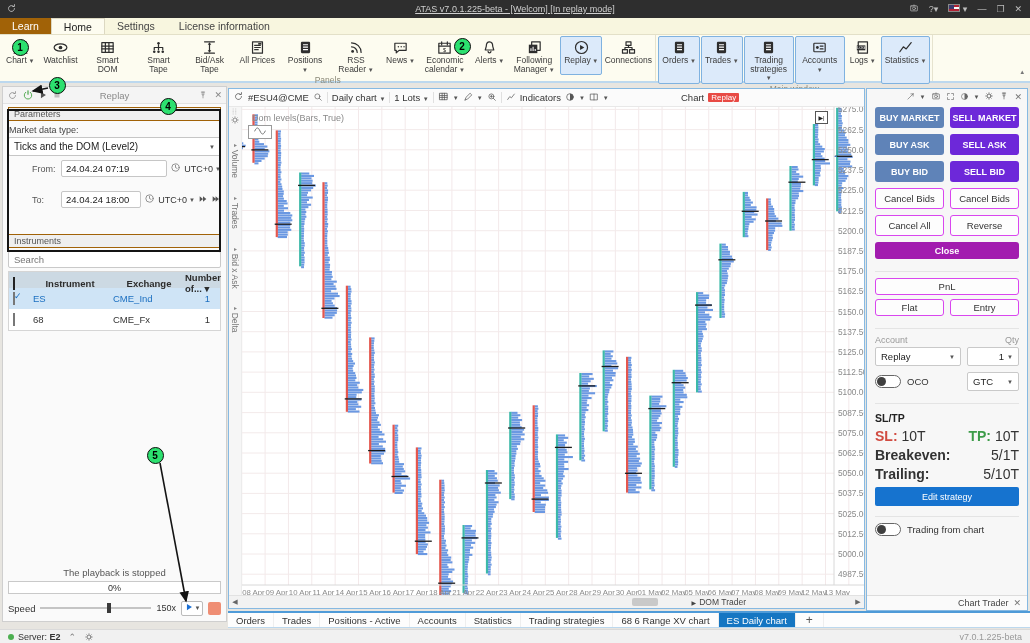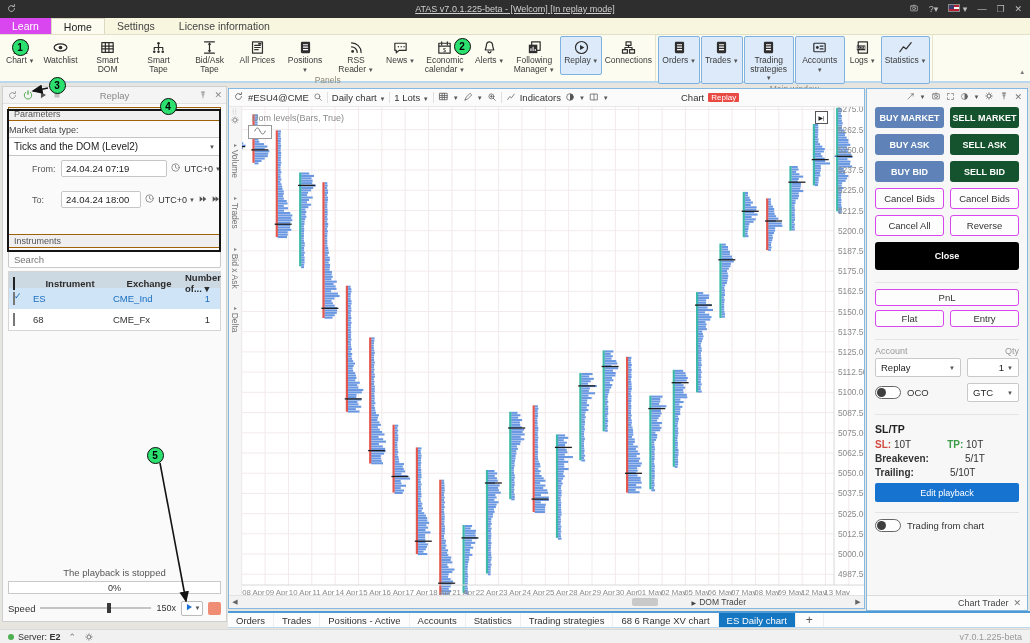--- a/index.html
+++ b/index.html
@@ -11,21 +11,21 @@
   #titlebar .tb-left { width:22px; display:flex; justify-content:center; }
   #titlebar .tb-title { position:absolute; left:0; right:0; text-align:center; color:#cfcfcf;text-decoration:underline; }
   #titlebar .tb-ctrls { margin-left:auto; display:flex; align-items:center; gap:10px; padding-right:8px; z-index:2; }
   #titlebar .tb-ctrls span { color:#bdbdbd; font-size:9px; cursor:default; }
   .flag { width:12px; height:8px; display:inline-block; background:linear-gradient(#b22234 33%, #fff 33%, #fff 66%, #b22234 66%); border:0.5px solid #888; position:relative; }
   .flag::after { content:""; position:absolute; left:0; top:0; width:5px; height:4px; background:#3c3b6e; }
 
   
   #ribbontabs { position:absolute; left:0; top:18px; width:1030px; height:17px; background:#f8f6df; display:flex; align-items:stretch; border-bottom:1px solid #e3e0c8; }
   .rtab { padding:0 12px; display:flex; align-items:center; font-size:10.5px; color:#444; }
-  .rtab.accent { background:#d946ef; color:#fff; }
+  .rtab.accent { background:#a16207; color:#fff; }
   .rtab.active { background:#fdfcf0; border:1px solid #dcd8c2; border-bottom:none; color:#222; }
 
   
   #ribbon { position:absolute; left:0; top:35px; width:1030px; height:48px; background:#fdfcf0; border-bottom:2px solid #bcd8ee; display:flex; }
   .ribbon-group { display:flex; flex-direction:column; border-right:1px solid #e6e3cf; padding:1px 2px 0 2px; }
   .rg-buttons { display:flex; flex:1; align-items:stretch; gap:1px; }
   .rg-label { text-align:center; font-size:8.5px; color:#8a8878; height:11px; line-height:10px; }
   .ribbon-btn { min-width:31px; max-width:50px; padding:1px 3px; display:flex; flex-direction:column; align-items:center; justify-content:flex-start; border:1px solid transparent; border-radius:2px; cursor:pointer; }
   .ribbon-btn.selected { background:#dceafa; border-color:#7fb2e0; }
   .ribbon-btn .ric { height:18px; display:flex; align-items:center; }
@@ -93,36 +93,36 @@
   .cw-scroll .thumb { position:absolute; left:64%; top:2px; width:26px; height:8px; background:#c9c9c9; border-radius:2px; }
   .cw-scroll .domlbl { position:absolute; right:118px; display:flex; gap:3px; align-items:center; font-size:8.5px; color:#444; }
 
   
   #right-panel { position:absolute; left:866px; top:88px; width:162px; height:523px; background:#f7f7f7; border:1px solid #86b9e2; display:flex; flex-direction:column; }
   .rp-header { height:16px; display:flex; align-items:center; justify-content:flex-end; gap:5px; padding:0 5px; }
   .rp-content { flex:1; padding:2px 8px; display:flex; flex-direction:column; overflow:hidden; }
   .btn-row { display:flex; gap:6px; margin-bottom:6px; }
   .tbtn { flex:1; height:21px; border-radius:3px; display:flex; align-items:center; justify-content:center; font-size:9px; font-weight:bold; color:#fff; cursor:pointer; }
   .tbtn.buy { background:#5f83b8; }
-  .tbtn.sell { background:#14532d; }
+  .tbtn.sell { background:#6d28d9; }
   .tbtn.plain { background:#fdfdfd; border:1px solid #d946ef; color:#333; font-weight:normal; font-size:9.5px; }
-  .tbtn.close { background:#000000; height:28px; }
+  .tbtn.close { background:#a21caf; height:17px; }
   .tbtn.wide { flex:1; }
   .rp-div { height:1px; background:#e4e4e4; margin:6px 0; }
   .acct-labels { display:flex; justify-content:space-between; color:#999; font-size:9px; margin-bottom:2px; }
   .acct-row { display:flex; gap:6px; margin-bottom:6px; }
   .rp-select { background:#fff; border:1px solid #c9c9c9; border-radius:2px; height:19px; display:flex; align-items:center; padding:0 5px; font-size:9.5px; color:#222; }
   .rp-select .cv { flex:1; }
   .rp-select.grow { flex:1; }
   .rp-select.qty { width:52px; }
   .togglerow { display:flex; align-items:center; gap:6px; margin-bottom:4px; }
   .toggle { width:26px; height:13px; border:1px solid #666; border-radius:7px; background:#fff; position:relative; flex:none; cursor:pointer; }
   .toggle::after { content:""; position:absolute; left:1px; top:1px; width:9px; height:9px; border-radius:50%; background:#3f3f3f; }
   .sltp-head { font-weight:bold; font-size:10.5px; color:#222; margin:2px 0 4px 0; }
-  .sltp-row { display:flex; justify-content:flex-start; font-size:10px; color:#333; margin-bottom:3px;gap:36px; }
+  .sltp-row { display:flex; justify-content:space-between; font-size:14px; color:#333; margin-bottom:3px; }
   .sl-red { color:#d14b41; font-weight:bold; }
   .tp-green { color:#3d9c49; font-weight:bold; }
   .editbtn { background:#1673cf; color:#fff; border-radius:2px; height:19px; display:flex; align-items:center; justify-content:center; font-size:9px; margin:2px 0 4px 0; cursor:pointer; }
   .rp-footer { height:15px; border-top:1px solid #dcdcdc; display:flex; align-items:center; justify-content:flex-end; gap:5px; padding:0 6px; font-size:9px; color:#444; background:#fafafa; }
 
   
   #tabstrip { position:absolute; left:228px; top:611px; width:802px; height:17px; background:#fdfdfd; border-top:2px solid #4f9bd8; border-bottom:1px solid #bcd8ee; display:flex; align-items:stretch; }
   .btab { padding:0 8px; display:flex; align-items:center; font-size:9.5px; color:#333; border-right:1px solid #eee; cursor:pointer; }
   .btab.active { background:#1576c2; color:#fff; }
   .btab.add { font-size:12px; color:#555; padding:0 10px; }
@@ -1861,21 +1861,21 @@
       <span><span class="tp-green">TP:</span> <span>10T</span></span>
     </div>
     <div class="sltp-row">
       <span style="font-weight:bold;">Breakeven:</span>
       <span>5/1T</span>
     </div>
     <div class="sltp-row">
       <span style="font-weight:bold;">Trailing:</span>
       <span>5/10T</span>
     </div>
-    <div class="editbtn">Edit playback</div>
+    <div class="editbtn">Edit strategy</div>
     <div class="rp-div"></div>
     <div class="togglerow">
       <span class="toggle"></span>
       <span style="font-size:9.5px;">Trading from chart</span>
     </div>
   </div>
   <div class="rp-footer">
     <span>Chart Trader</span>
     <span style="color:#777;">✕</span>
   </div>

